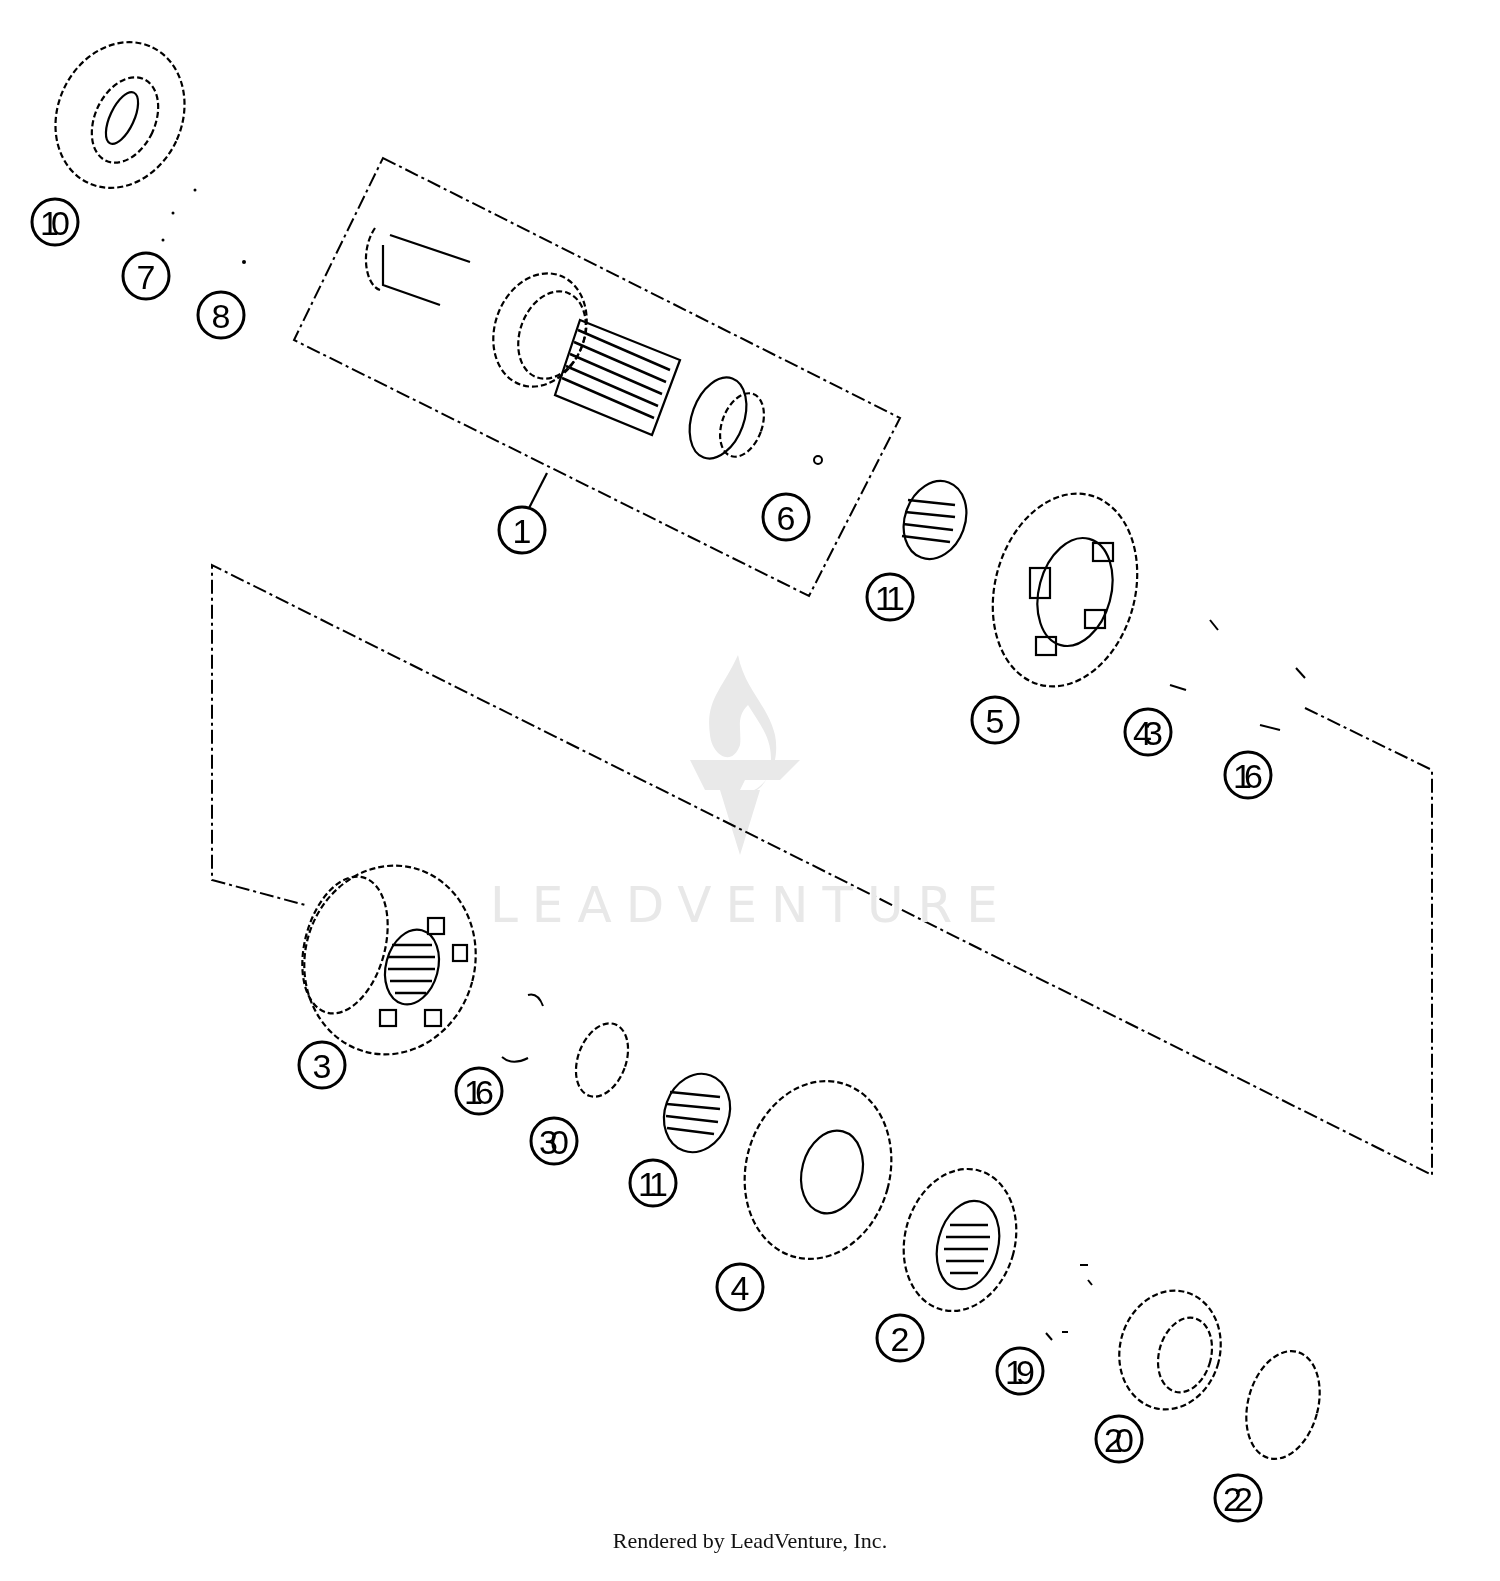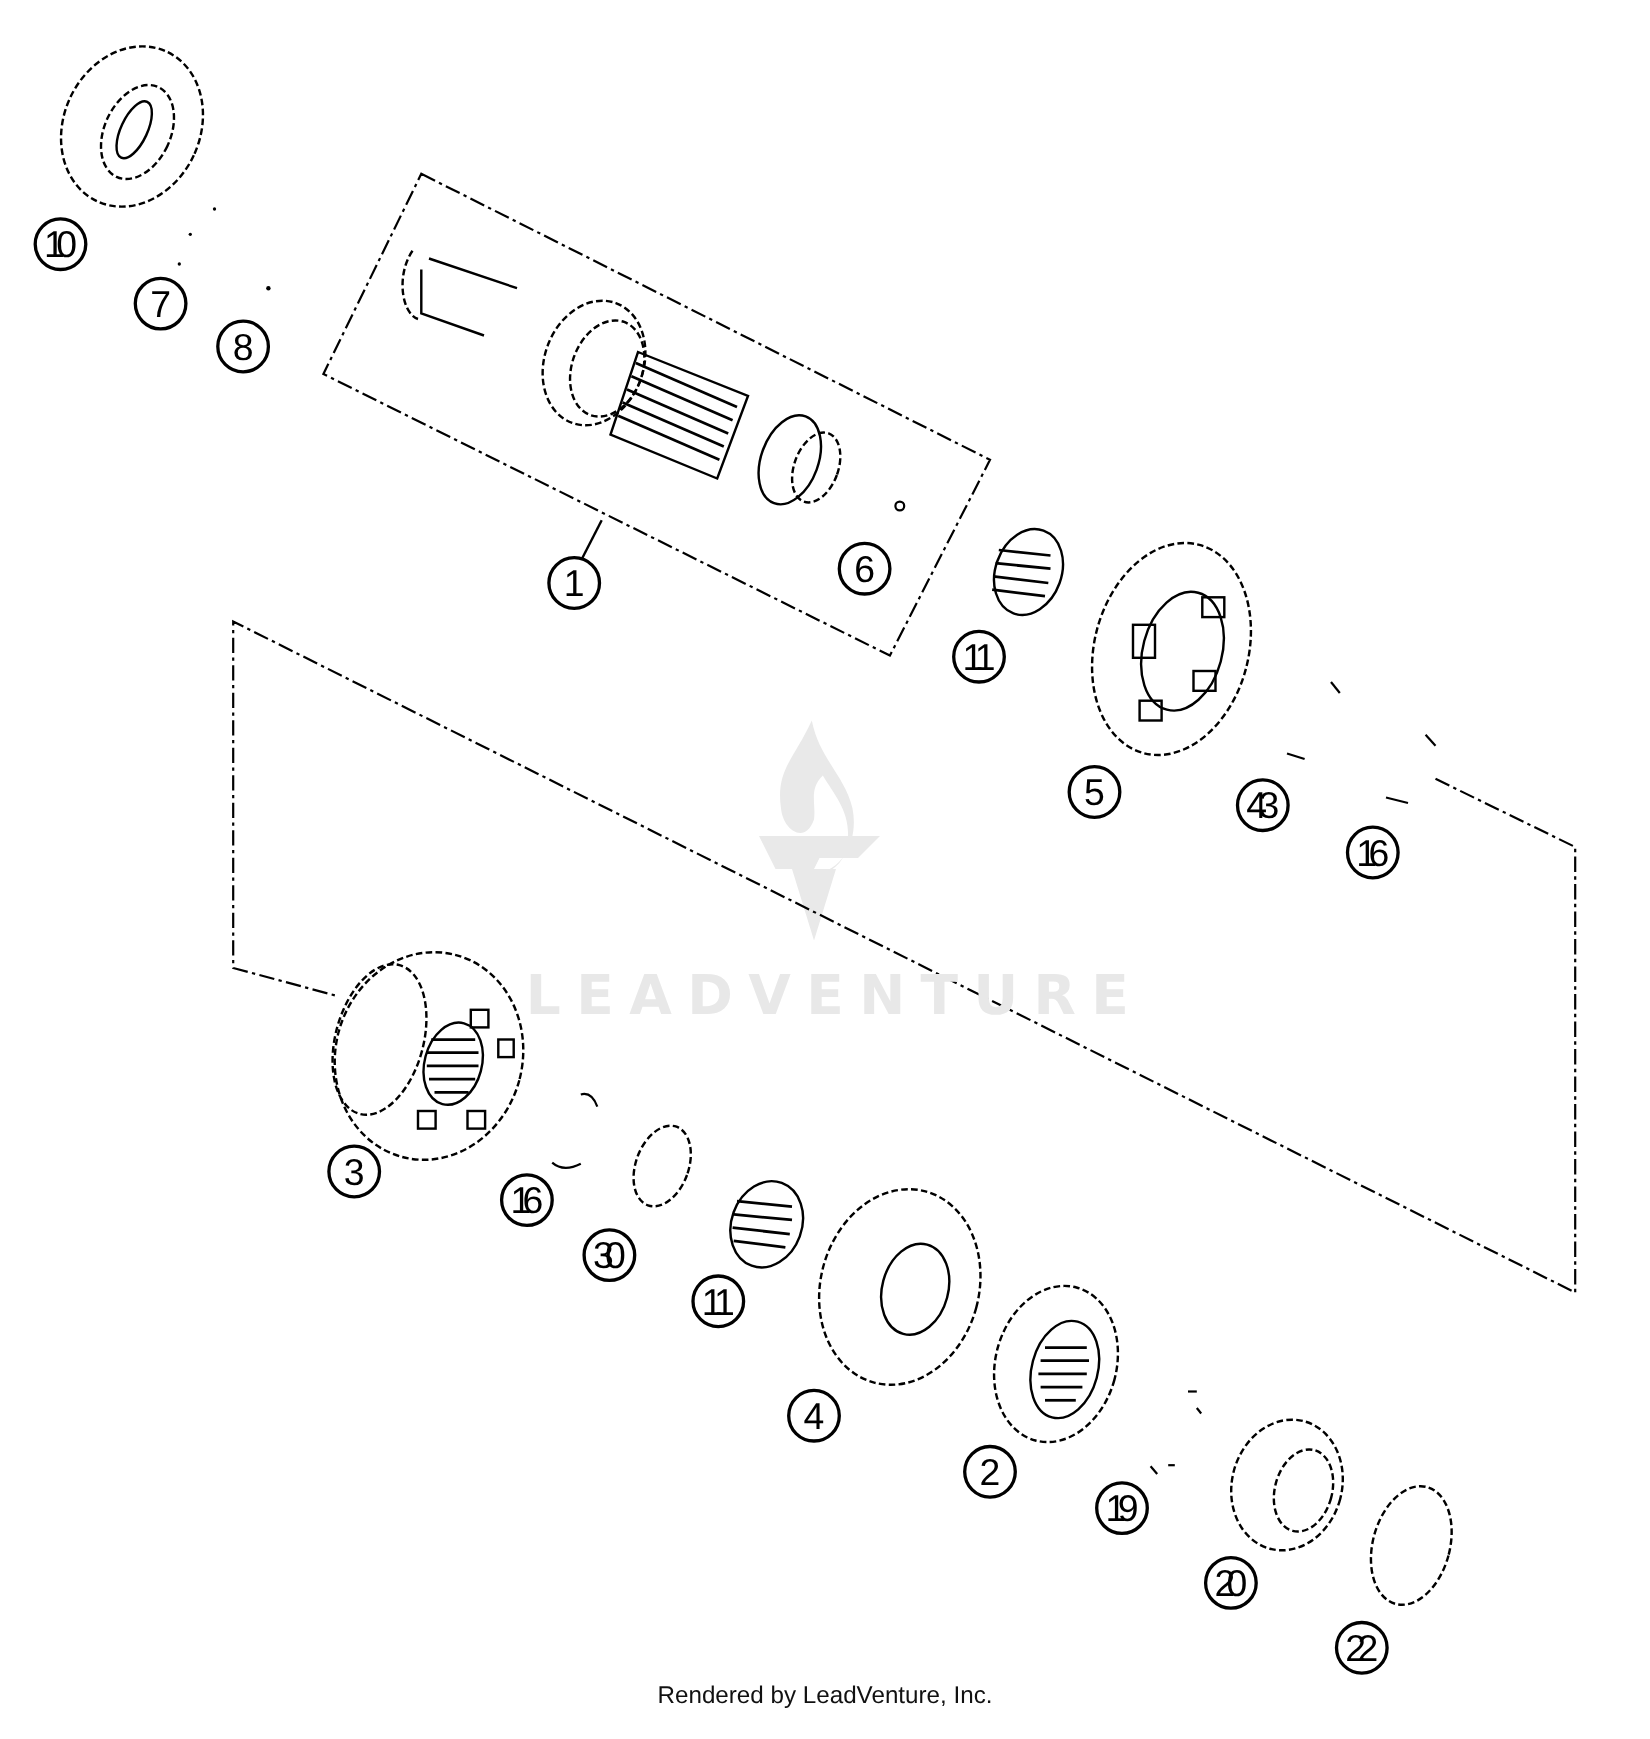--- a/index.html
+++ b/index.html
@@ -7,24 +7,24 @@
            font-family: "Liberation Sans", sans-serif; }
     #diagram { position: absolute; left: 0; top: 0; width: 1500px; height: 1581px; }
     .callout { cursor: pointer; }
     .callout circle { fill: #ffffff; stroke: #000000; stroke-width: 3; }
     .callout text { font-family: "Liberation Sans Narrow", "Liberation Sans", sans-serif;
                     font-size: 34px; fill: #000; text-anchor: middle; dominant-baseline: central; }
     .dash { fill: none; stroke: #000; stroke-width: 2; stroke-dasharray: 14 4 3 4; }
     .outline { fill: none; stroke: #000; stroke-width: 2.2; stroke-dasharray: 6 3; }
     .solid { fill: none; stroke: #000; stroke-width: 2.2; }
     .hatch { stroke: #000; stroke-width: 2.5; }
-    .watermark-text { position: absolute; left: 478px; top: 876px; font-size: 50px; letter-spacing: 14px;
-                      color: #e8e8e8; font-weight: bold; font-family: "DejaVu Sans", sans-serif; }
+    .watermark-text { position: absolute; left: 490px; top: 876px; font-size: 50px; letter-spacing: 14px;
+                      color: #e8e8e8; font-weight: normal; font-family: "DejaVu Sans", sans-serif; }
     .footer { position: absolute; left: 0; width: 1500px; top: 1528px; text-align: center;
-              font-family: Liberation Sans, sans-serif; font-size: 22px; color: #111; }
+              font-family: Liberation Serif, serif; font-size: 22px; color: #111; }
   </style>
 </head>
 <body>
 
 <svg id="diagram" viewBox="0 0 1500 1581" xmlns="http://www.w3.org/2000/svg">
 
   <g fill="#e9e9e9">
     <path d="M738 655 C722 690 705 700 710 735 C712 755 732 768 740 745 C742 730 735 718 748 705 C760 725 775 740 770 770 C765 790 750 795 740 795 C770 790 780 760 775 735 C768 705 745 690 738 655 Z"></path>
     <path d="M690 760 L800 760 L780 780 L745 780 L740 790 L760 790 L740 855 L720 790 L705 790 Z"></path>
   </g>

